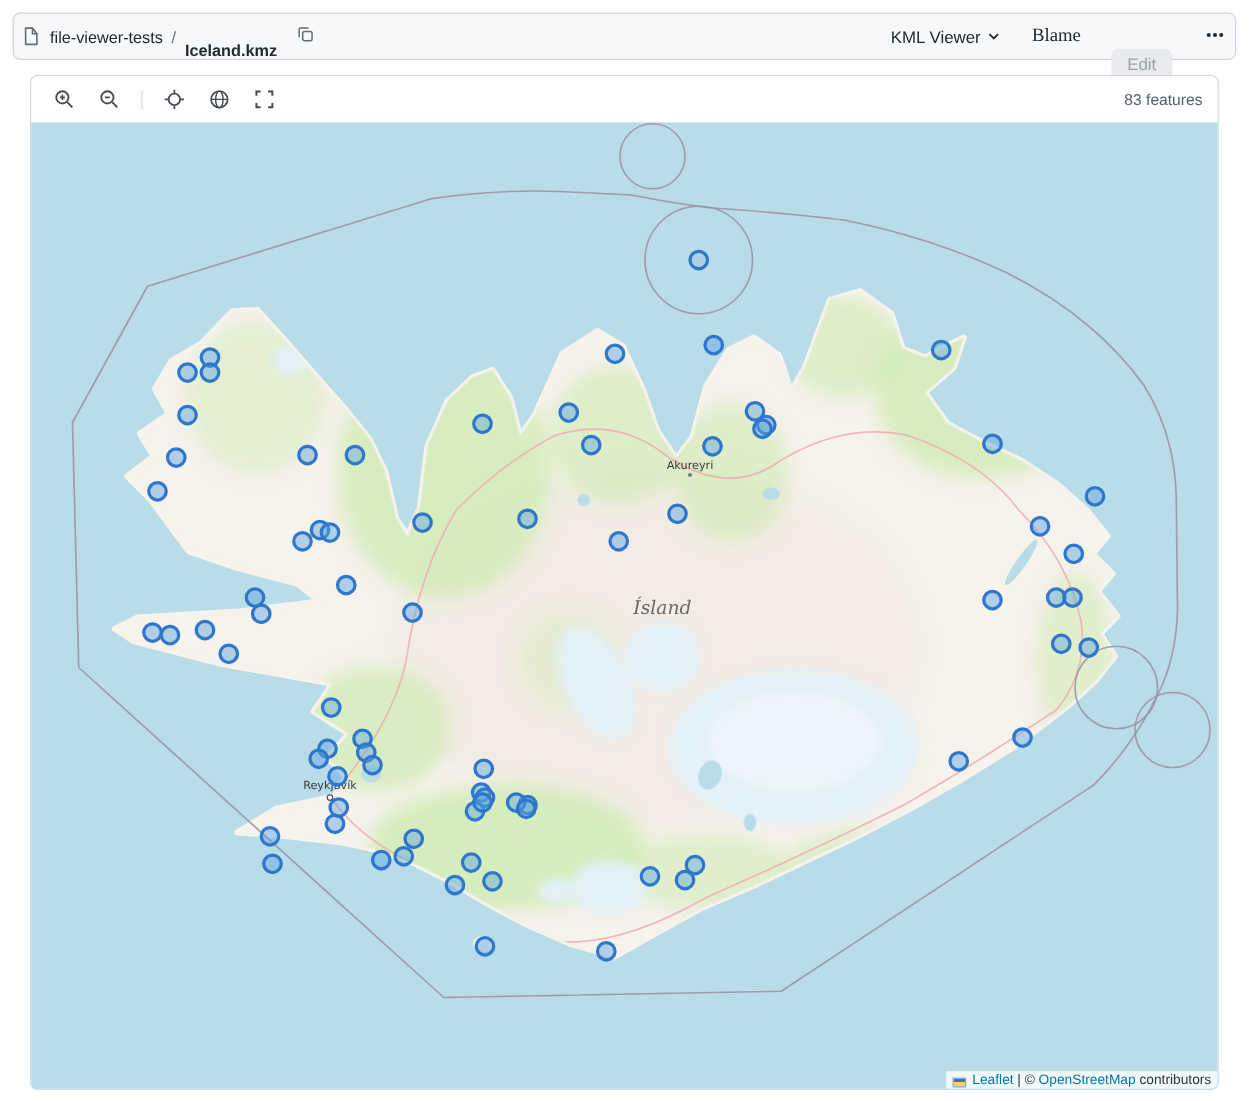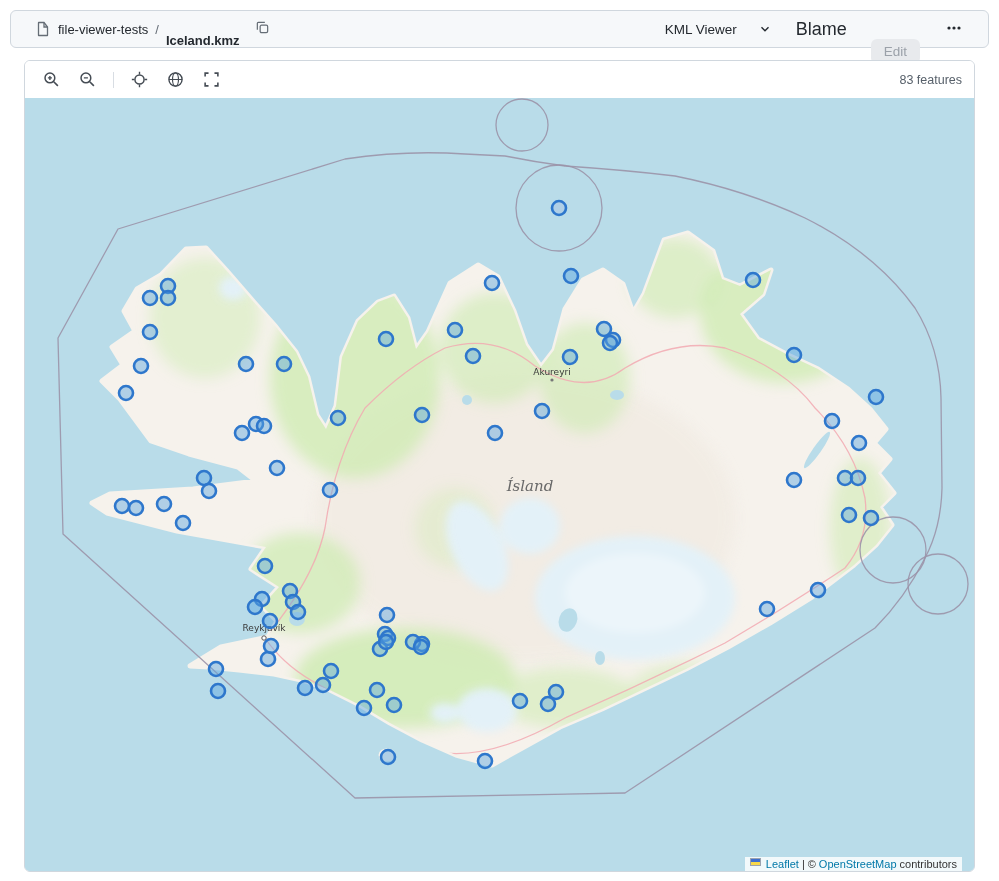--- a/index.html
+++ b/index.html
@@ -7,33 +7,33 @@
     --road:#f2a9b1; --boundary:#9b94a9; --marker-fill:#5ba3e0; --marker-stroke:#2e77cc;
     --link:#0078a8;
   }
   *{margin:0;padding:0;box-sizing:border-box;}
   html,body{width:999px;height:881px;background:#fff;overflow:hidden;
     font-family:"Liberation Sans",sans-serif;color:#24292f;}
 
   
   .file-header{position:absolute;left:10px;top:10px;width:979px;height:38px;
     background:#f6f8fa;border:1px solid #d0d7de;border-radius:6px;
-    display:flex;align-items:center;padding:0 24px;}
+    display:flex;align-items:center;padding:0 6px;}
   .crumbs{display:flex;align-items:center;gap:7px;font-size:13px;}
   .crumbs .icon{display:flex;color:#656d76;}
   .crumb-repo{color:#24292f;cursor:pointer;}
   .crumb-sep{color:#656d76;}
   .crumb-file{font-weight:700;margin-top:22px;}
   .copy-btn{display:flex;align-items:center;margin-left:6px;color:#656d76;cursor:pointer;
     background:none;border:none;padding:2px;}
   .header-right{margin-left:auto;display:flex;align-items:center;gap:24px;font-size:13.5px;}
-  .viewer-select{display:flex;gap:21px;cursor:pointer;background:none;border:none;
+  .viewer-select{display:flex;gap:3px;cursor:pointer;background:none;border:none;
     font-size:13.5px;color:#24292f;font-family:inherit;}
   .viewer-select .chev{display:flex;color:#24292f;}
-  .text-btn{background:none;border:none;font-size:18px;color:#24292f;cursor:pointer;font-family:Liberation Sans, sans-serif;}
+  .text-btn{background:none;border:none;font-size:15px;color:#24292f;cursor:pointer;font-family:Liberation Serif, serif;}
   .edit-btn{background:#e8eaed;border:none;border-radius:6px;color:#9ba1a9;
     font-size:13.5px;padding:5px 13px;font-family:inherit;margin-top:45px;}
   .kebab-btn{background:none;border:none;display:flex;color:#24292f;cursor:pointer;padding:2px;}
 
   
   .viewer-panel{position:absolute;left:24px;top:60px;width:951px;height:812px;
     background:#fff;border:1px solid #d0d7de;border-radius:6px;overflow:hidden;}
   .map-toolbar{height:37px;display:flex;align-items:center;padding:0 12px 0 16px;background:#fff;}
   .tool-group{display:flex;align-items:center;gap:15px;}
   .tool-btn{background:none;border:none;display:flex;color:#454c54;cursor:pointer;padding:2px;}
@@ -48,22 +48,22 @@
   .veg{fill:var(--vegetation);}
   .glacier{fill:var(--glacier);}
   .lake{fill:var(--ocean);}
   .road{fill:none;stroke:var(--road);stroke-width:1.3;opacity:.85;}
   .boundary{fill:none;stroke:var(--boundary);stroke-width:1.3;opacity:.9;stroke-linejoin:round;}
   .country-label{font-family:"DejaVu Serif",serif;font-style:italic;font-size:15px;fill:#686868;}
   .city-label{font-family:"DejaVu Sans",sans-serif;font-size:9px;fill:#3a3a3a;}
   .feature-marker{fill:var(--marker-fill);fill-opacity:.45;stroke:var(--marker-stroke);
     stroke-width:2.6;cursor:pointer;}
 
-  .attribution{position:absolute;right:12px;bottom:0;background:rgba(255,255,255,.82);
-    padding:1px 5px;font-size:11px;color:#333;display:inline-flex;align-items:flex-start;gap:3px;}
+  .attribution{position:absolute;right:0;bottom:0;background:rgba(255,255,255,.82);
+    padding:1px 5px;font-size:11px;color:#333;display:inline-flex;align-items:flex-end;gap:3px;}
   .attribution a{color:var(--link);text-decoration:none;cursor:pointer;}
   .flag{display:inline-block;width:11px;height:8px;border:1px solid #9ca3af;
     background:linear-gradient(#3f6fce 50%,#f8d84a 50%);margin-right:2px;}
 </style>
 </head>
 <body>
 
 <header class="file-header">
   <div class="crumbs">
     <span class="icon">

